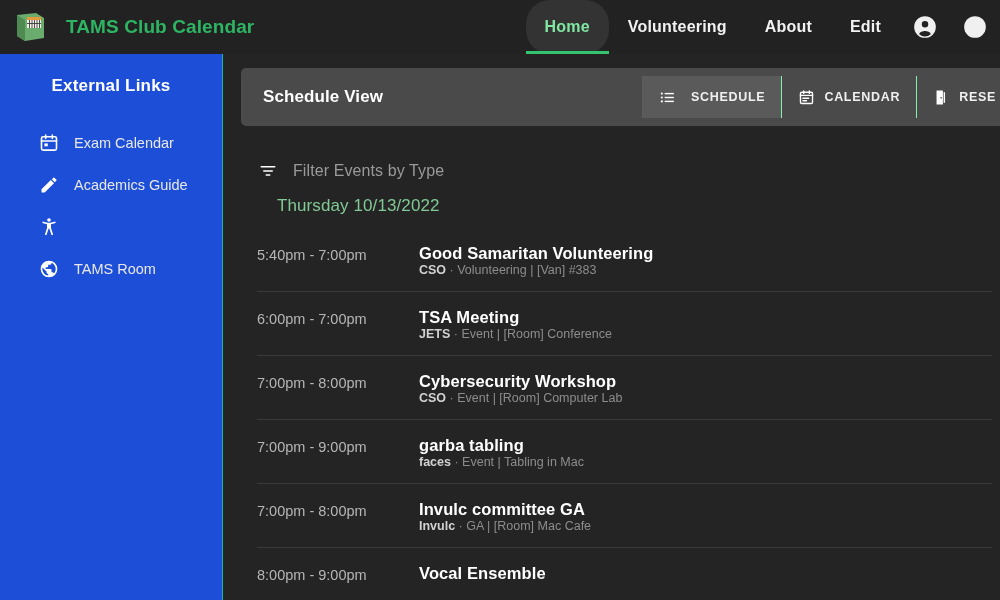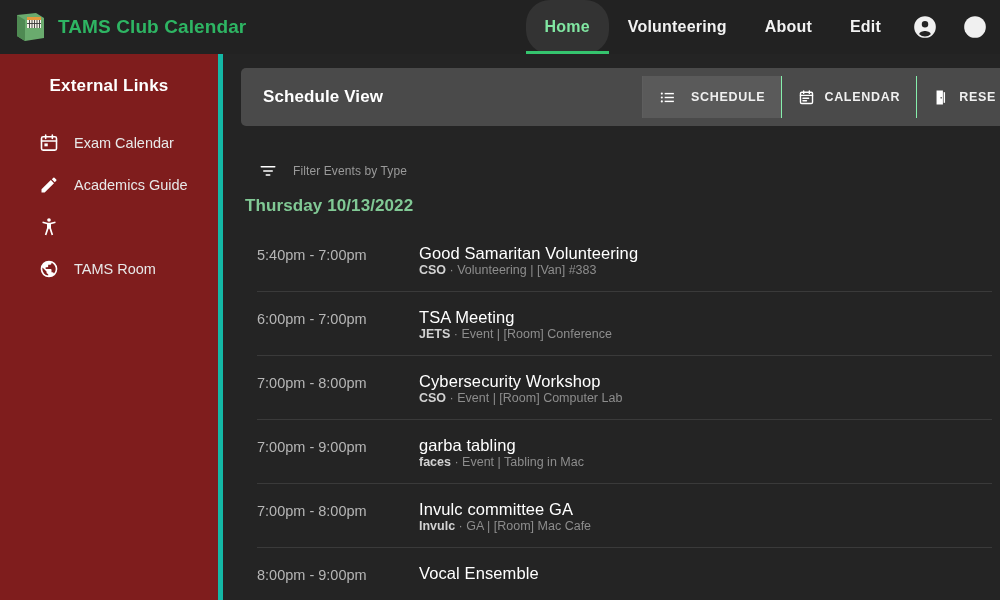--- a/index.html
+++ b/index.html
@@ -31,20 +31,21 @@
   .brand-logo {
     width: 34px; height: 30px;
     display: block;
   }
   .brand-title {
     color: #2eb563;
     font-size: 19px;
     font-weight: bold;
     letter-spacing: 0.1px;
     white-space: nowrap;
+    margin-left: 8px;
   }
   .nav-spacer { flex: 1 1 auto; }
   .nav-links {
     display: flex;
     align-items: stretch;
     flex: 0 0 auto;
   }
   .nav-item {
     position: relative;
     display: flex;
@@ -83,22 +84,22 @@
   .layout {
     display: flex;
     height: 546px;
     align-items: stretch;
   }
 
   
   .sidebar {
     width: 223px;
     flex: 0 0 223px;
-    background: #7f1d1d;
-    border-right: 5px solid #14b8a6;
+    background: #1d4ed8;
+    border-right: 1px solid #14b8a6;
     padding-top: 22px;
   }
   .sidebar-title {
     color: #ffffff;
     font-size: 17px;
     font-weight: bold;
     text-align: center;
     margin-bottom: 26px;
     letter-spacing: 0.2px;
   }
@@ -185,32 +186,33 @@
   }
   .filter-ico {
     width: 22px; height: 22px;
     display: flex;
     align-items: center;
     justify-content: center;
     cursor: pointer;
   }
   .filter-placeholder {
     color: #9a9a9a;
-    font-size: 12px;
+    font-size: 16px;
     letter-spacing: 0.1px;
     cursor: text;
   }
 
   
   .date-header {
     color: #81c995;
     font-size: 17px;
-    font-weight: bold;
+    font-weight: normal;
     padding: 6px 0 14px 4px;
     letter-spacing: 0.1px;
+    margin-left: 32px;
   }
 
   
   .event-list { padding-left: 16px; padding-right: 0; }
   .event-row {
     display: flex;
     align-items: flex-start;
     padding: 16px 0 14px 0;
     border-top: 1px solid #3a3a3a;
     cursor: pointer;
@@ -220,21 +222,21 @@
     flex: 0 0 162px;
     color: #b6b6b6;
     font-size: 14.5px;
     padding-top: 3px;
     white-space: nowrap;
   }
   .event-main { flex: 1 1 auto; min-width: 0; }
   .event-title {
     color: #ffffff;
     font-size: 16.5px;
-    font-weight: normal;
+    font-weight: bold;
     letter-spacing: 0.1px;
     white-space: nowrap;
   }
   .event-meta {
     font-size: 12.5px;
     white-space: nowrap;
   }
   .meta-org {
     color: #d2d2d2;
     font-weight: bold;

